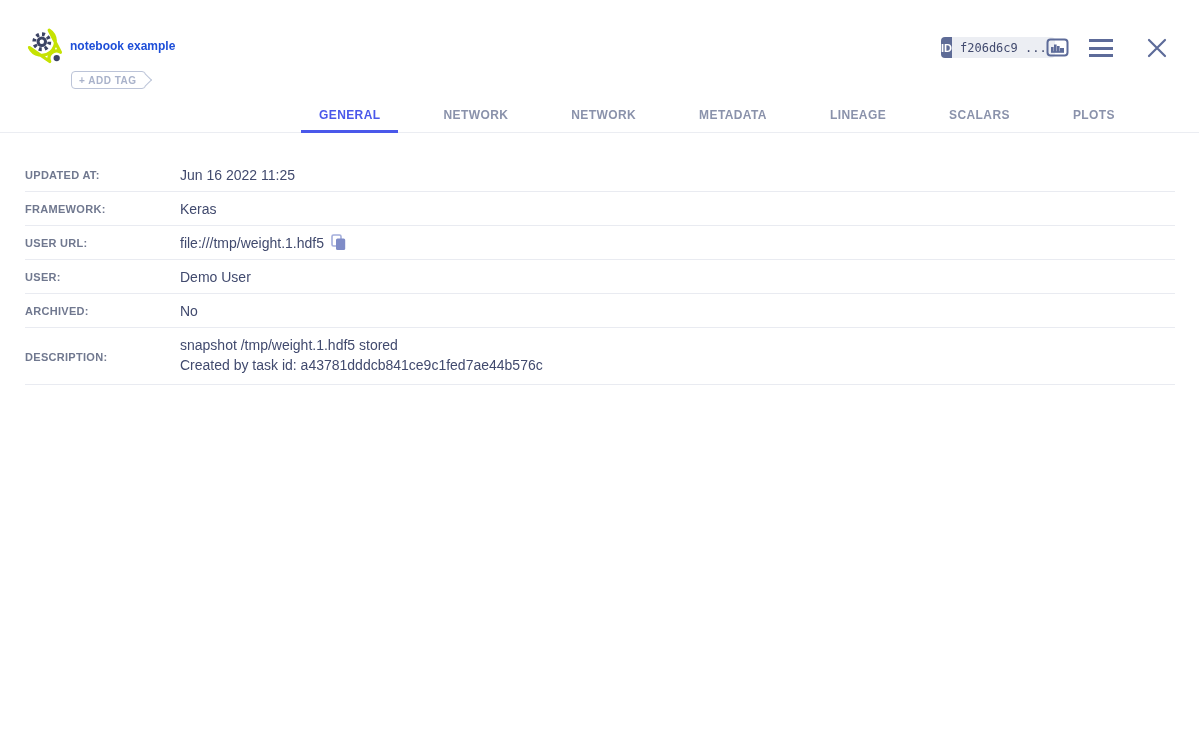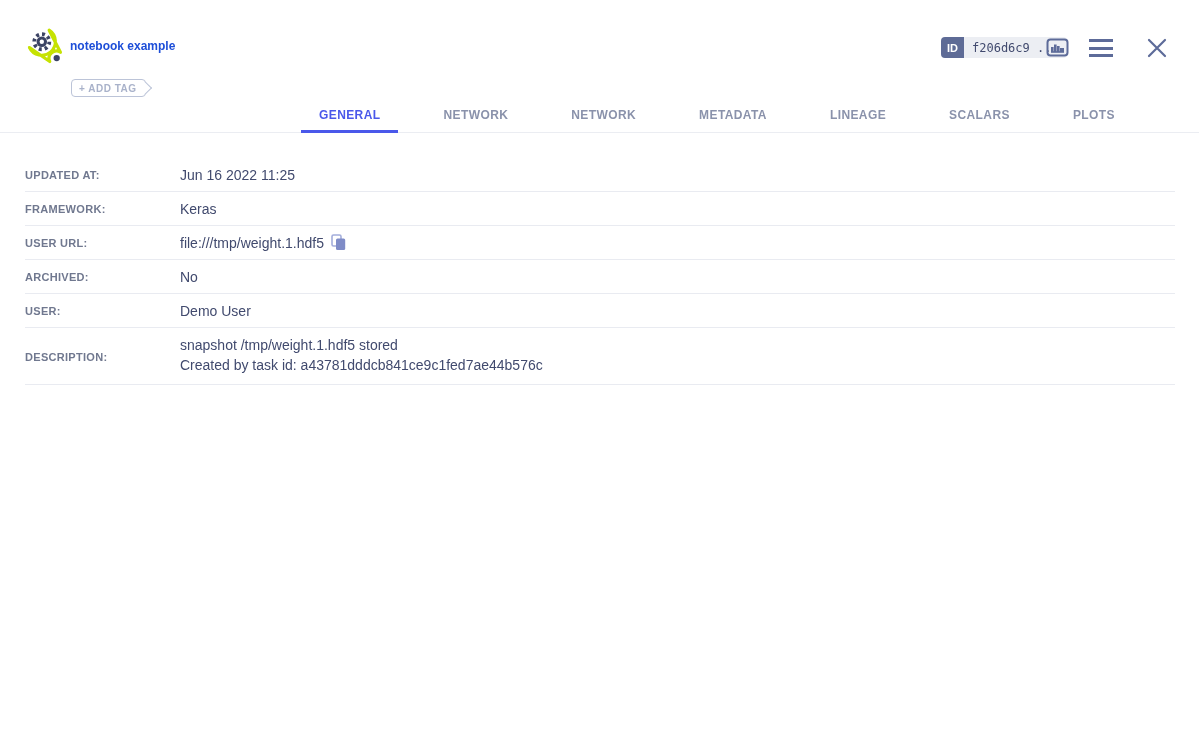--- a/index.html
+++ b/index.html
@@ -13,33 +13,33 @@
   .ribbon span { font-size:11.5px; font-weight:700; color:#3a4263;
     letter-spacing:1px; padding-bottom:2px; }
 
   
   .header { position:absolute; left:0; top:0; width:1199px; height:133px;
     background:#ffffff; border-bottom:1px solid #ebedf2; }
   .logo { position:absolute; left:24px; top:26px; width:44px; height:44px; }
   .title { position:absolute; left:70px; top:39px; font-size:12px;
     font-weight:600; color:#1d4ed8; }
 
-  .add-tag { position:absolute; left:71px; top:76px; height:24px;
+  .add-tag { position:absolute; left:71px; top:68px; height:24px;
     display:inline-flex; align-items:center; cursor:pointer; }
   .add-tag .box { height:18px; border:1px solid #bcc4d8; border-radius:4px;
     display:flex; align-items:center; padding:0 8px 0 7px;
     font-size:10px; font-weight:600; letter-spacing:.5px; color:#a9b2ca; background:#fff; }
   .add-tag .chev { width:10px; height:10px; border-top:1px solid #bcc4d8;
     border-right:1px solid #bcc4d8; transform:rotate(45deg); margin-left:-6px; background:#fff; }
 
   
   .id-badge { position:absolute; left:941px; top:37px; height:21px;
     display:flex; align-items:stretch; cursor:default; }
   .id-badge .id-dark { background:#5e6b96; color:#ffffff; font-size:11px;
-    font-weight:700; display:flex; align-items:center; padding:0 6px;
+    font-weight:700; display:flex; align-items:center; padding:0 0;
     border-radius:4px 0 0 4px; }
   .id-badge .id-hash { background:#eceef3; color:#414a6e; font-size:12px;
     font-family:"DejaVu Sans Mono", monospace; display:flex; align-items:center;
     padding:0 8px; border-radius:0 4px 4px 0; }
 
   .icon-btn { position:absolute; cursor:pointer; display:flex;
     align-items:center; justify-content:center; }
   .preview-btn { left:1046px; top:36px; width:23px; height:23px; }
   .menu-btn { left:1089px; top:39px; width:24px; height:18px;
     flex-direction:column; justify-content:space-between; }
@@ -151,29 +151,29 @@
   <span class="copy-icon">
     <svg width="15" height="17" viewBox="0 0 15 17">
       <rect x="1" y="1" width="9" height="11" rx="1.5" fill="#ffffff" stroke="#a3addb" stroke-width="1.6"></rect>
       <rect x="5" y="4.5" width="9.2" height="11.5" rx="1.5" fill="#7f8cc7"></rect>
     </svg>
   </span>
 </div>
       </span>
   </div>
     <div class="detail-row">
+    <span class="lbl">USER:</span>
+    <span class="val">
+        <div class="val-line">Demo User</div>
+      </span>
+  </div>
+    <div class="detail-row">
     <span class="lbl">ARCHIVED:</span>
     <span class="val">
         <div class="val-line">No</div>
-      </span>
-  </div>
-    <div class="detail-row">
-    <span class="lbl">USER:</span>
-    <span class="val">
-        <div class="val-line">Demo User</div>
       </span>
   </div>
     <div class="detail-row multiline">
     <span class="lbl">DESCRIPTION:</span>
     <span class="val">
         <div class="val-line">snapshot /tmp/weight.1.hdf5 stored</div>
         <div class="val-line">Created by task id: a43781dddcb841ce9c1fed7ae44b576c</div>
       </span>
   </div>
   </div>

